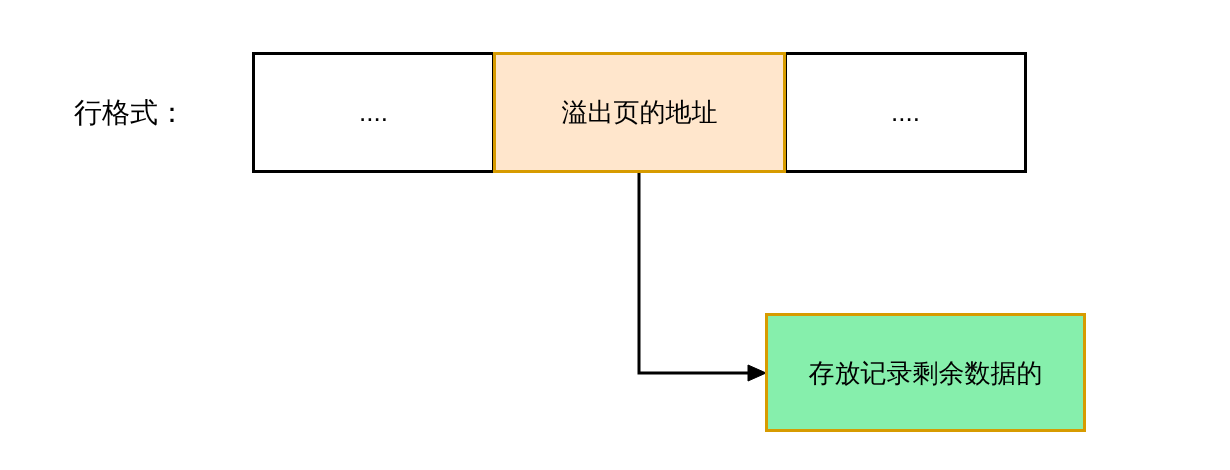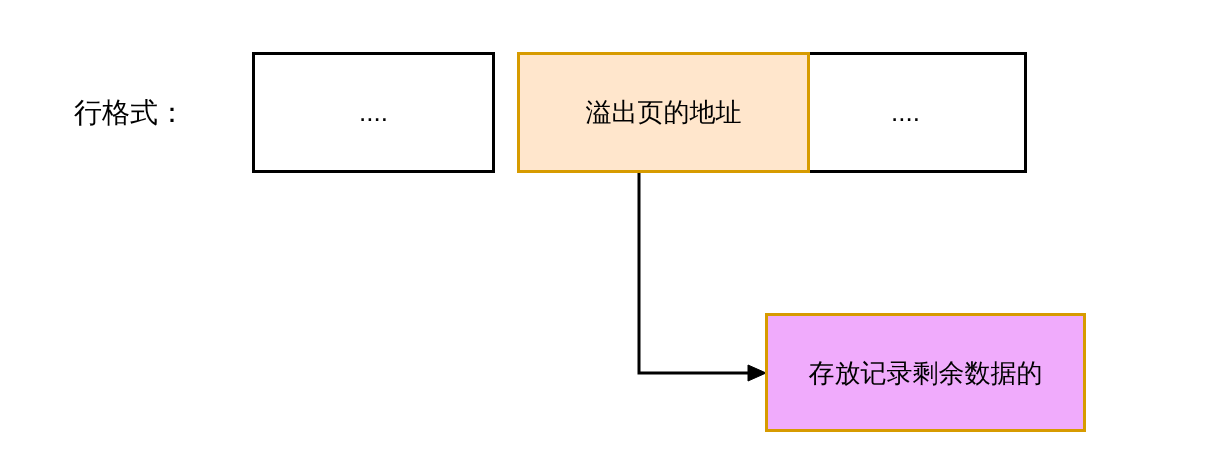--- a/index.html
+++ b/index.html
@@ -33,42 +33,41 @@
     display: flex;
     align-items: center;
     justify-content: center;
     font-size: 26px;
     color: #000000;
   }
   .cell.highlight {
     border-color: #D79B00;
     background: #FFE6CC;
     z-index: 2;
-    margin-left: 24px;
   }
   #cell-0 { left: 252px; width: 243px; }
   #cell-1 { left: 493px; width: 293px; }
   #cell-2 { left: 784px; width: 243px; }
   .connector {
     position: absolute;
     left: 600px;
     top: 173px;
     width: 180px;
     height: 220px;
     z-index: 1;
   }
   .overflow-box {
     position: absolute;
     left: 765px;
     top: 313px;
     width: 321px;
     height: 119px;
     box-sizing: border-box;
     border: 3px solid #D79B00;
-    background: #f0abfc;
+    background: #86efac;
     display: flex;
     flex-direction: column;
     align-items: center;
     justify-content: center;
     font-size: 26px;
     line-height: 36px;
     color: #000000;
     text-align: center;
     z-index: 2;
   }

